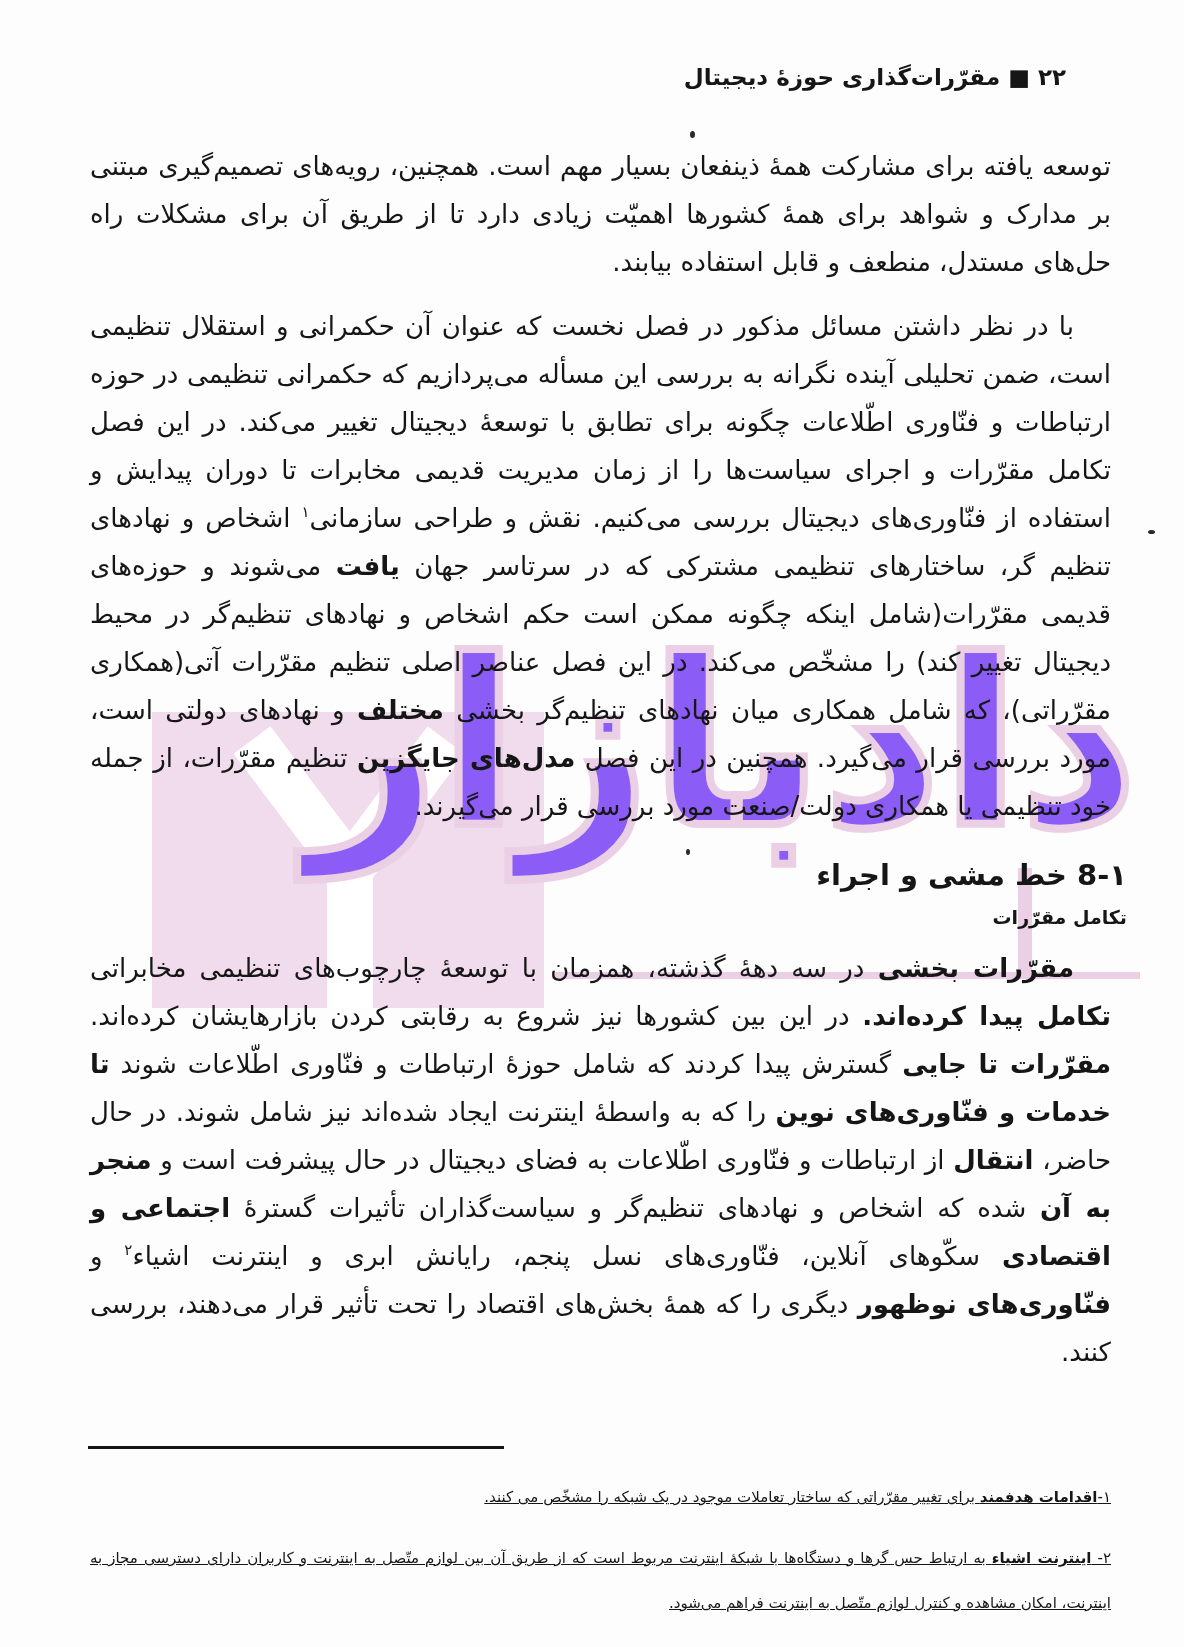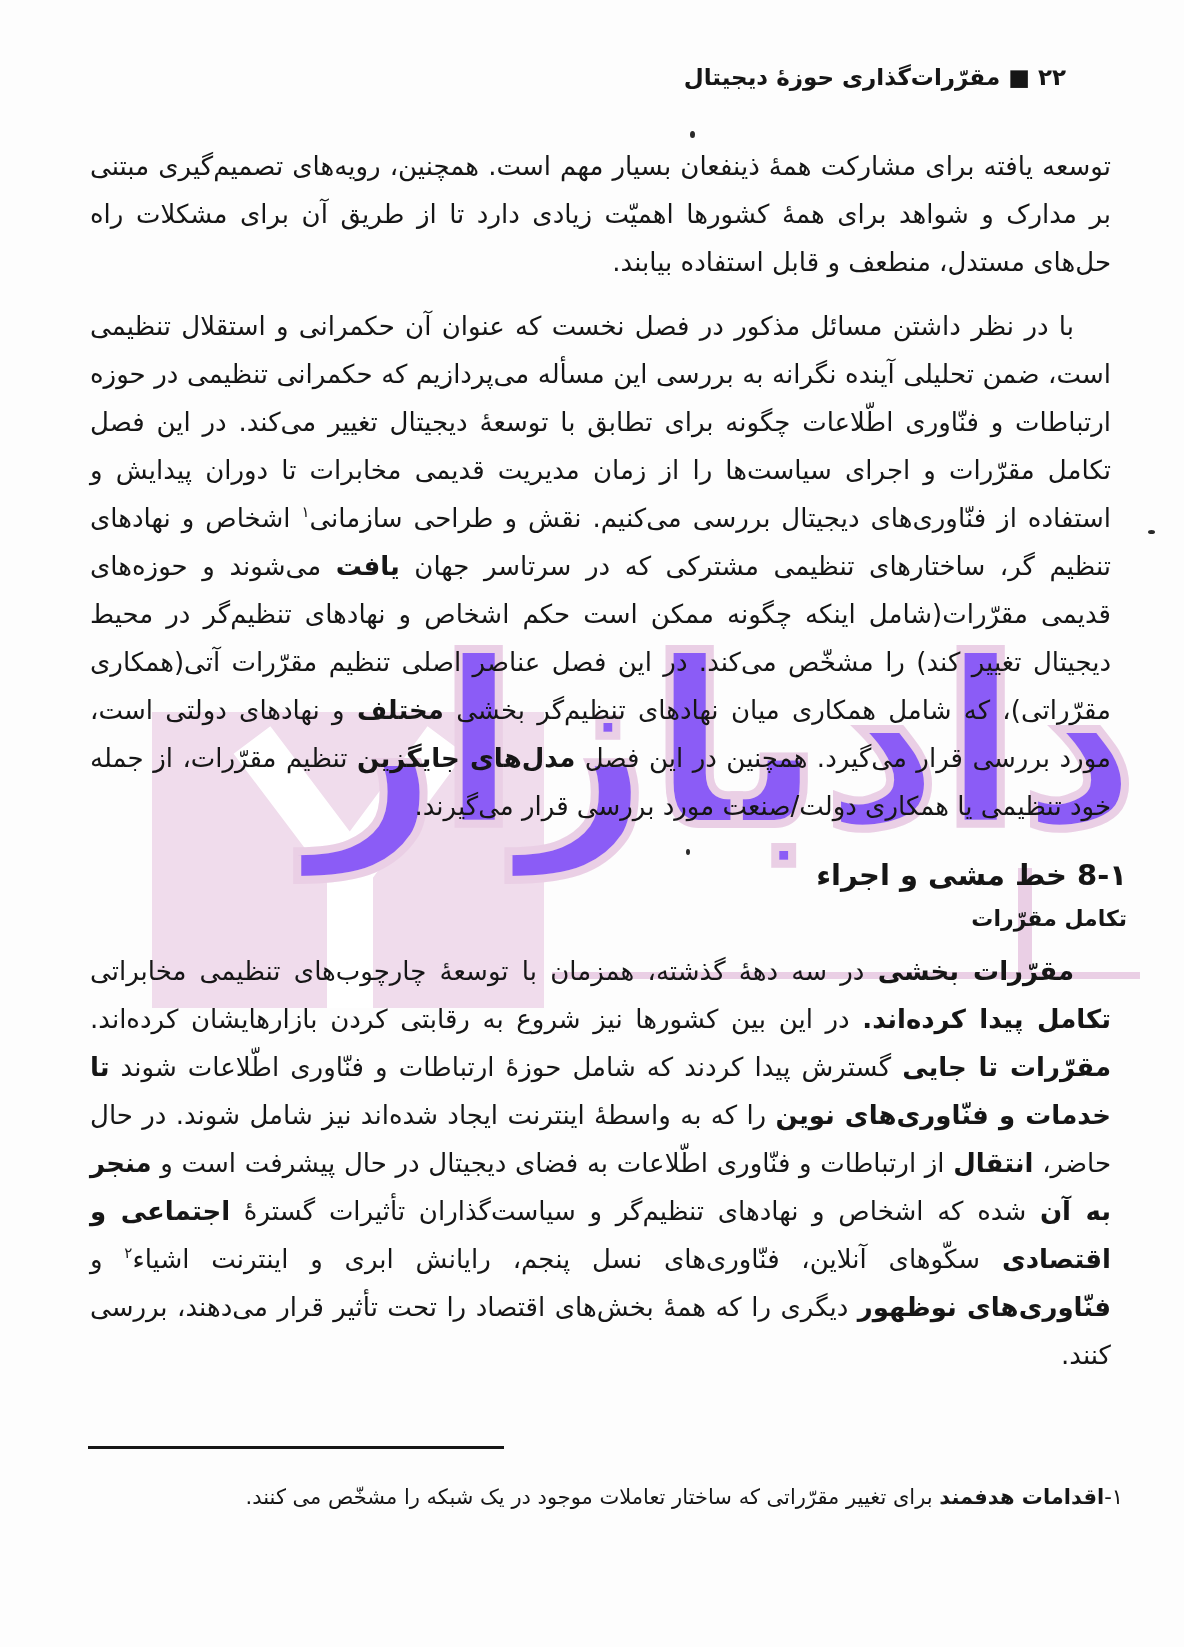--- a/index.html
+++ b/index.html
@@ -51,34 +51,34 @@
     text-align:justify;text-justify:inter-word;
   }
   p.indent{text-indent:37px;}
   .b{font-weight:bold;}
   sup{font-size:15px;line-height:0;vertical-align:super;}
   .section-heading{
     font-size:29px;font-weight:bold;
     margin:28px 0 8px 0;
   }
   .section-subheading{
-    font-size:22px;font-weight:bold;
+    font-size:19px;font-weight:bold;
     margin:14px 0 16px 0;
   }
   
   .footnotes{
     position:absolute;top:1446px;right:57px;left:74px;z-index:1;
   }
   .fn-rule{
     width:416px;height:3px;background:#161616;
     margin:0 auto 26px 14px; 
   }
   p.fn{
-    margin:4px;font-size:21px;line-height:45px;
-    text-align:justify;text-justify:inter-word;
+    margin:16px;font-size:15px;line-height:45px;
+    text-align:justify;text-justify:inter-word;text-decoration:underline;
   }
   
   .speck{position:absolute;background:#2a2a2a;border-radius:50%;z-index:1;}
   .speck.s1{left:690px;top:131px;width:5px;height:7px;}
   .speck.s2{left:686px;top:849px;width:4px;height:6px;}
   .speck.s3{left:1148px;top:530px;width:7px;height:4px;}
 </style>
 </head>
 <body>
 
@@ -101,19 +101,20 @@
     <p class="body-par"><span>توسعه یافته برای مشارکت همۀ ذینفعان بسیار مهم است. همچنین، رویه‌های تصمیم‌گیری مبتنی بر مدارک و شواهد برای همۀ کشورها اهمیّت زیادی دارد تا از طریق آن برای مشکلات راه حل‌های مستدل، منطعف و قابل استفاده بیابند.</span></p>
     <p class="body-par indent"><span>با در نظر داشتن مسائل مذکور در فصل نخست که عنوان آن حکمرانی و استقلال تنظیمی است، ضمن تحلیلی آینده نگرانه به بررسی این مسأله می‌پردازیم که حکمرانی تنظیمی در حوزه ارتباطات و فنّاوری اطّلاعات چگونه برای تطابق با توسعۀ دیجیتال تغییر می‌کند. در این فصل تکامل مقرّرات و اجرای سیاست‌ها را از زمان مدیریت قدیمی مخابرات تا دوران پیدایش و استفاده از فنّاوری‌های دیجیتال بررسی می‌کنیم. نقش و طراحی سازمانی</span><sup>۱</sup><span> اشخاص و نهادهای تنظیم گر، ساختارهای تنظیمی مشترکی که در سرتاسر جهان </span><span class="b">یافت</span><span> می‌شوند و حوزه‌های قدیمی مقرّرات(شامل اینکه چگونه ممکن است حکم اشخاص و نهادهای تنظیم‌گر در محیط دیجیتال تغییر کند) را مشخّص می‌کند. در این فصل عناصر اصلی تنظیم مقرّرات آتی(همکاری مقرّراتی)، که شامل همکاری میان نهادهای تنظیم‌گر بخشی </span><span class="b">مختلف</span><span> و نهادهای دولتی است، مورد بررسی قرار می‌گیرد. همچنین در این فصل </span><span class="b">مدل‌های جایگزین</span><span> تنظیم مقرّرات، از جمله خود تنظیمی یا همکاری دولت/صنعت مورد بررسی قرار می‌گیرند.</span></p>
     <div class="section-heading">8-۱ خط مشی و اجراء</div>
     <div class="section-subheading">تکامل مقرّرات</div>
     <p class="body-par indent"><span class="b">مقرّرات بخشی</span><span> در سه دهۀ گذشته، همزمان با توسعۀ چارچوب‌های تنظیمی مخابراتی </span><span class="b">تکامل پیدا کرده‌اند.</span><span> در این بین کشورها نیز شروع به رقابتی کردن بازارهایشان کرده‌اند. </span><span class="b">مقرّرات تا جایی</span><span> گسترش پیدا کردند که شامل حوزۀ ارتباطات و فنّاوری اطّلاعات شوند </span><span class="b">تا خدمات و فنّاوری‌های نوین</span><span> را که به واسطۀ اینترنت ایجاد شده‌اند نیز شامل شوند. در حال حاضر، </span><span class="b">انتقال</span><span> از ارتباطات و فنّاوری اطّلاعات به فضای دیجیتال در حال پیشرفت است و </span><span class="b">منجر به آن</span><span> شده که اشخاص و نهادهای تنظیم‌گر و سیاست‌گذاران تأثیرات گسترۀ </span><span class="b">اجتماعی و اقتصادی</span><span> سکّوهای آنلاین، فنّاوری‌های نسل پنجم، رایانش ابری و اینترنت اشیاء</span><sup>۲</sup><span> و </span><span class="b">فنّاوری‌های نوظهور</span><span> دیگری را که همۀ بخش‌های اقتصاد را تحت تأثیر قرار می‌دهند، بررسی کنند.</span></p>
   </div>
 
   <div class="footnotes">
     <div class="fn-rule"></div>
     <p class="fn"><span>۱-</span><span class="b">اقدامات هدفمند</span><span> برای تغییر مقرّراتی که ساختار تعاملات موجود در یک شبکه را مشخّص می کنند.</span></p>
+    <p class="fn"><span>۲- </span><span class="b">اینترنت اشیاء</span><span> به ارتباط حس گرها و دستگاه‌ها با شبکۀ اینترنت مربوط است که از طریق آن بین لوازم متّصل به اینترنت و کاربران دارای دسترسی مجاز به اینترنت، امکان مشاهده و کنترل لوازم متّصل به اینترنت فراهم می‌شود.</span></p>
   </div>
 
   <div class="speck s1"></div>
   <div class="speck s2"></div>
   <div class="speck s3"></div>
 
 </div>
 
 </body></html>

